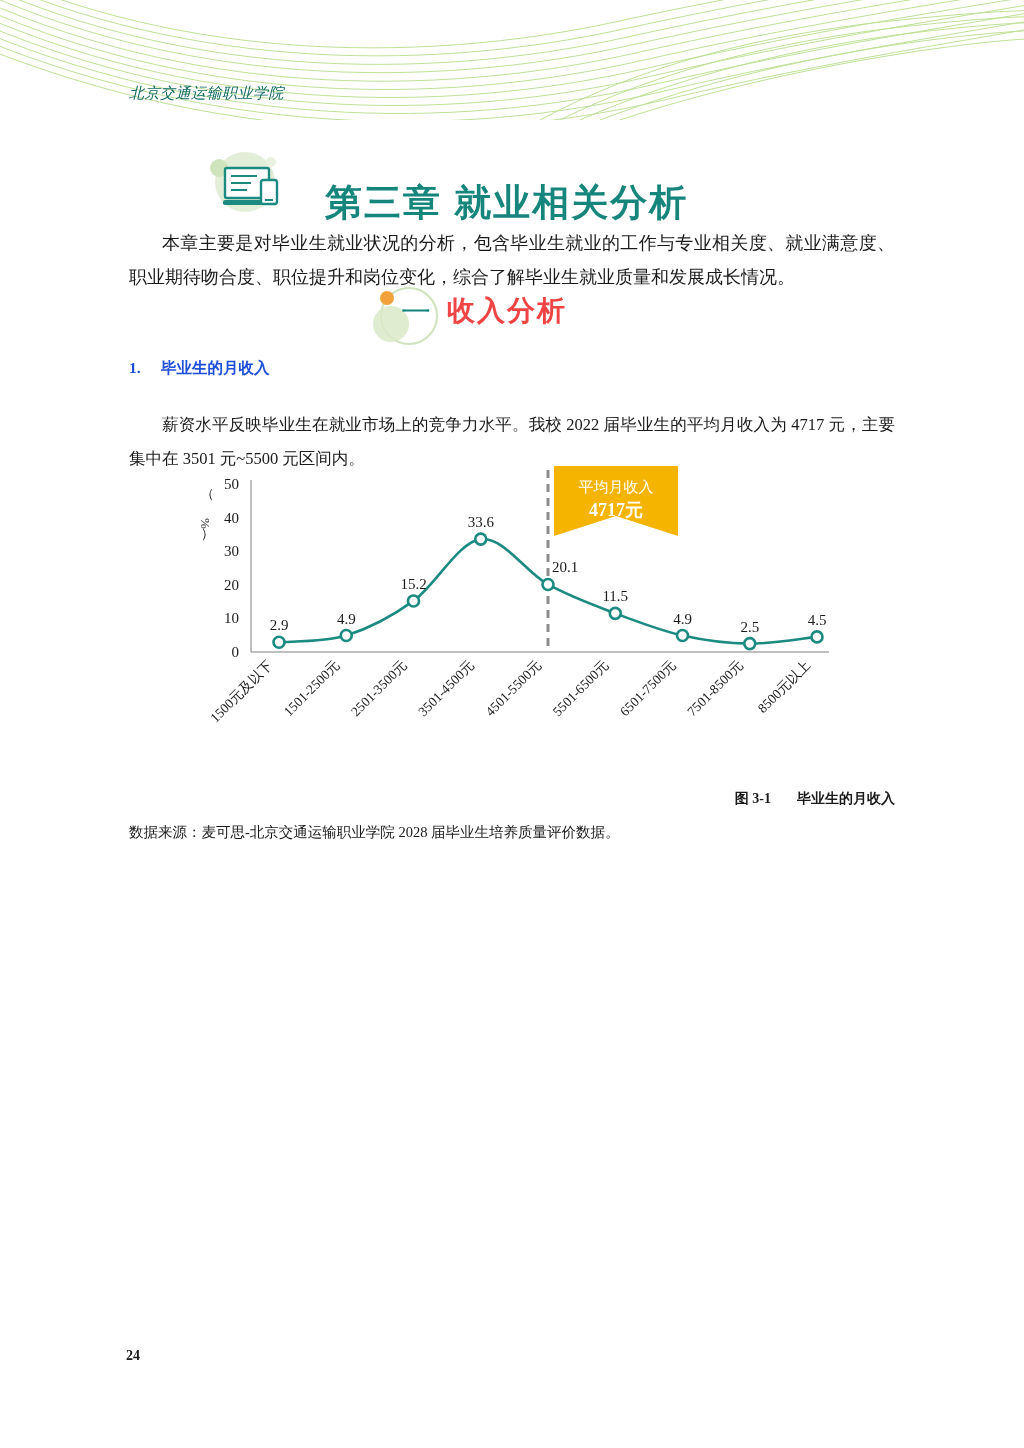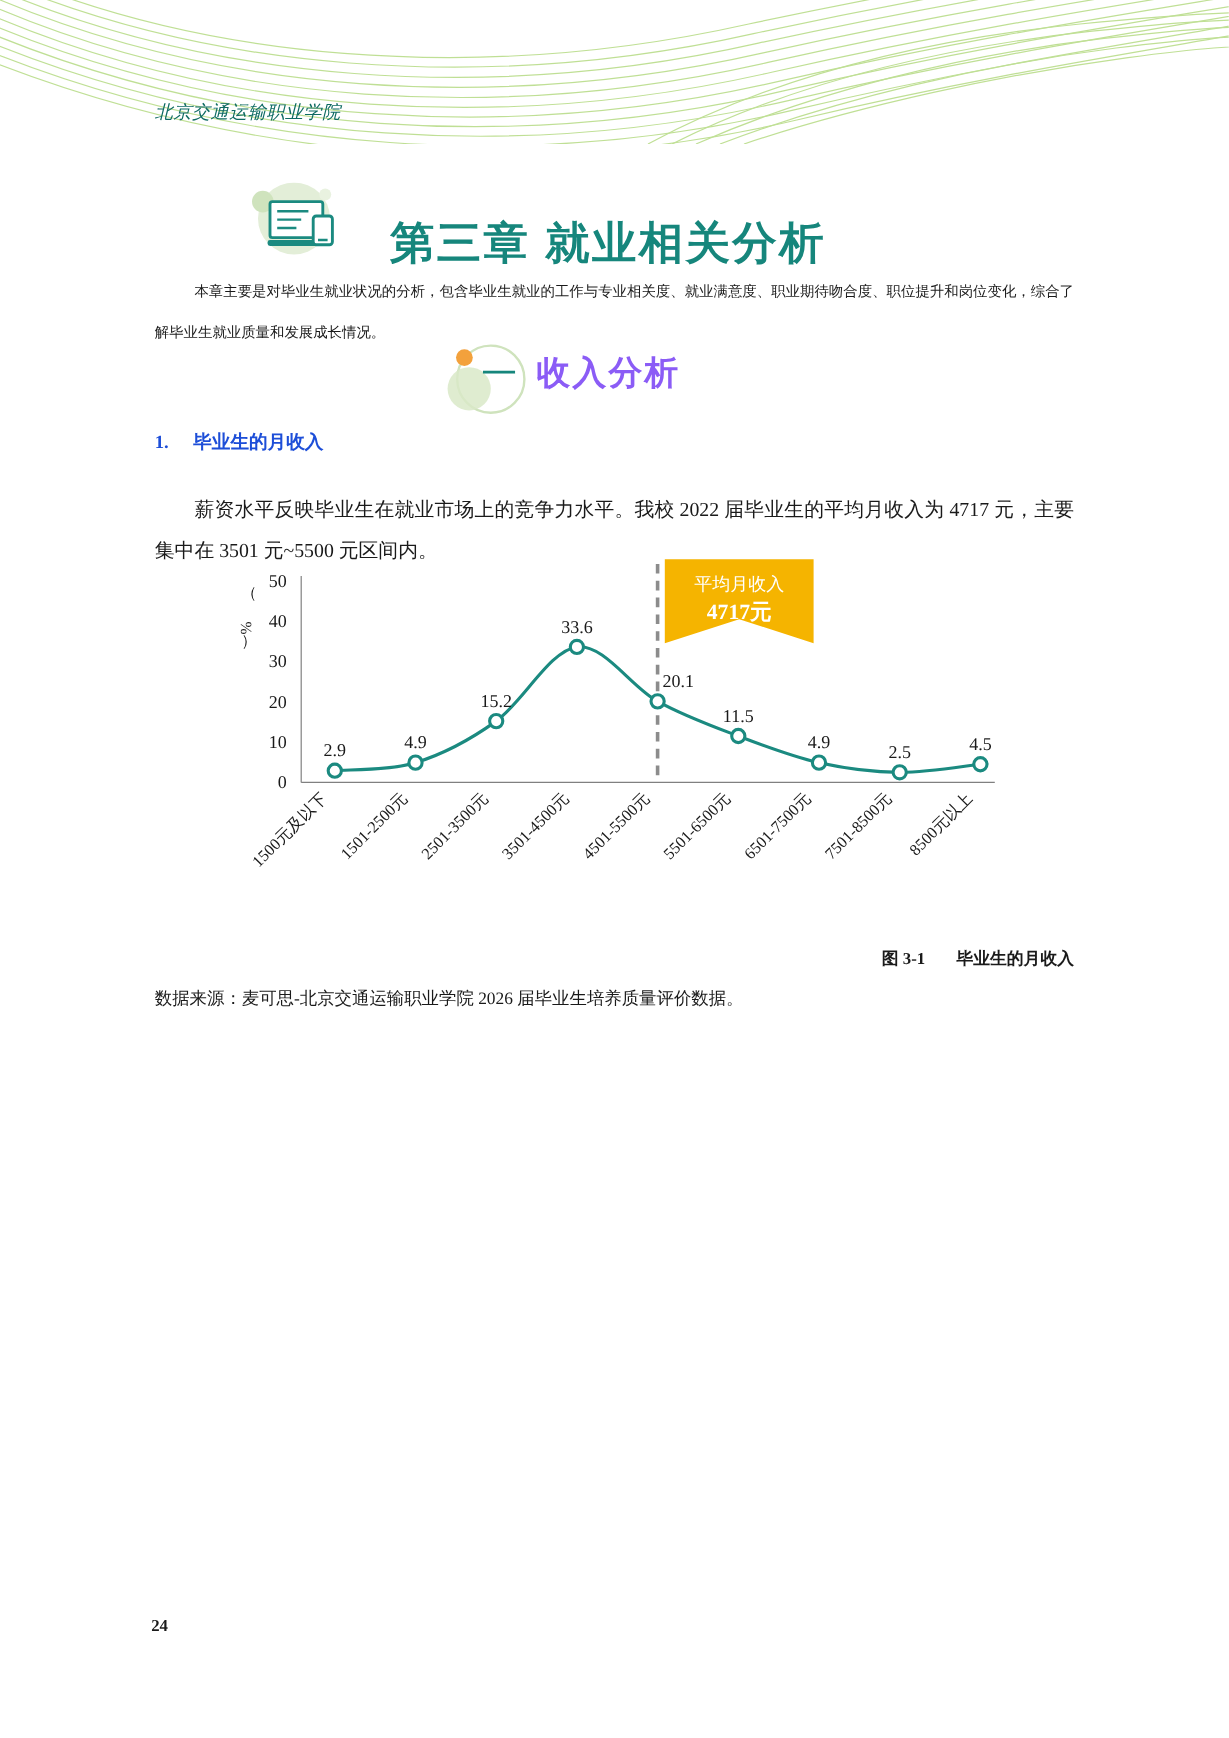--- a/index.html
+++ b/index.html
@@ -65,21 +65,21 @@
     white-space: nowrap;
     margin-top: 26px;
   }
 
   
   .intro-para {
     position: absolute;
     top: 226px;
     left: 129px;
     width: 766px;
-    font-size: 12px;
+    font-size: 18px;
     line-height: 34px;
     color: #1a1a1a;
     text-align: justify;
     text-indent: 33px;
     font-family: "Liberation Serif", serif;
   }
 
   
   .section-heading {
     position: absolute;
@@ -101,21 +101,21 @@
     top: 6px;
     font-size: 30px;
     color: #16867c;
     font-family: "Liberation Serif", serif;
   }
   .section-heading .txt {
     position: absolute;
     left: 318px;
     top: 6px;
     font-size: 28px;
-    color: #8b5cf6;
+    color: #ef4444;
     font-weight: bold;
     letter-spacing: 2px;
     font-family: "Liberation Serif", serif;
   }
 
   
   .sub-heading {
     position: absolute;
     top: 358px;
     left: 129px;
@@ -302,15 +302,15 @@
       <text x="547.5" y="204" font-size="13.5" fill="#1a1a1a" font-family="&quot;Liberation Serif&quot;, serif" transform="rotate(-45 547.5 204)" text-anchor="end">6501-7500元</text>
       <text x="614.75" y="204" font-size="13.5" fill="#1a1a1a" font-family="&quot;Liberation Serif&quot;, serif" transform="rotate(-45 614.75 204)" text-anchor="end">7501-8500元</text>
       <text x="682" y="204" font-size="13.5" fill="#1a1a1a" font-family="&quot;Liberation Serif&quot;, serif" transform="rotate(-45 682 204)" text-anchor="end">8500元以上</text>
     </svg>
 </div>
 
 <div class="fig-caption">
   <span class="fig-no">图 3-1</span><span>毕业生的月收入</span>
 </div>
 
-<div class="data-source">数据来源：麦可思-北京交通运输职业学院 2026 届毕业生培养质量评价数据。</div>
+<div class="data-source">数据来源：麦可思-北京交通运输职业学院 2028 届毕业生培养质量评价数据。</div>
 
 <div class="page-number">24</div>
 
 </body></html>

